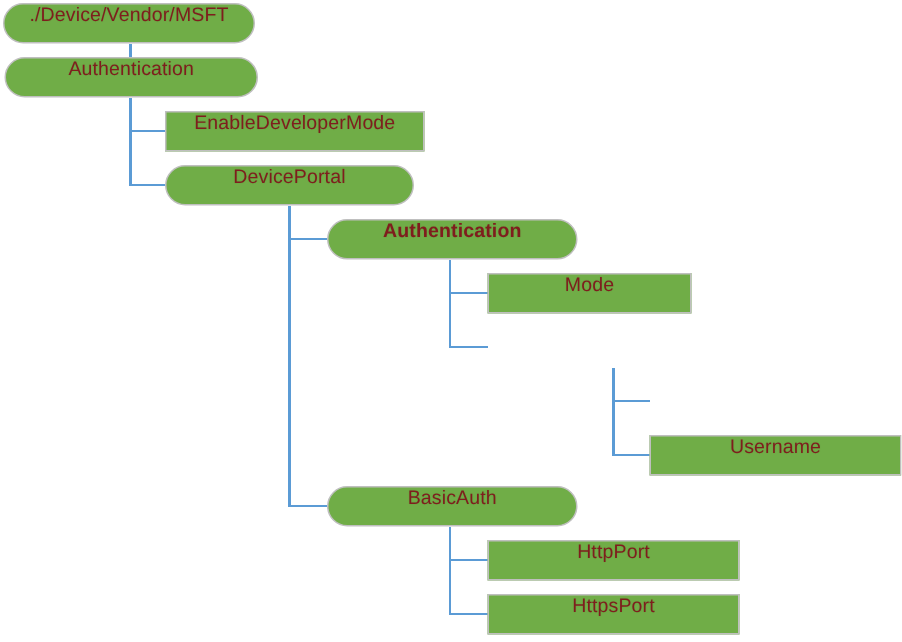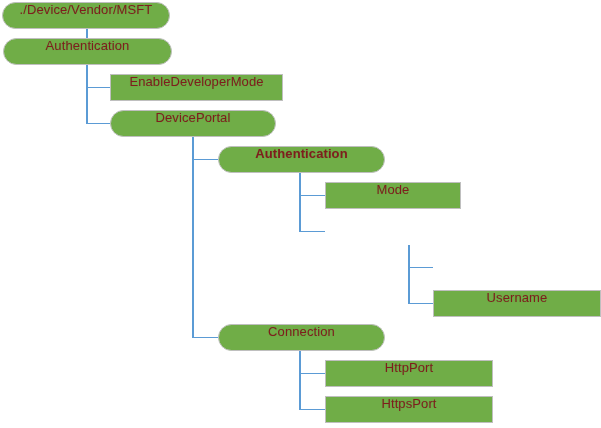--- a/index.html
+++ b/index.html
@@ -116,21 +116,21 @@
     <span class="node-label">Mode</span>
   </div>
 
 
 
   <div class="node rect" style="left:433px; top:290px; width:168px; height:27px;">
     <span class="node-label">Username</span>
   </div>
 
   <div class="node rounded" style="left:218px; top:324px; width:167px; height:27px;">
-    <span class="node-label">Connection</span>
+    <span class="node-label">BasicAuth</span>
   </div>
 
   <div class="node rect" style="left:325px; top:396px; width:168px; height:27px;">
     <span class="node-label">HttpsPort</span>
   </div>
 
   <div class="node rect" style="left:325px; top:360px; width:168px; height:27px;">
     <span class="node-label">HttpPort</span>
   </div>
 

